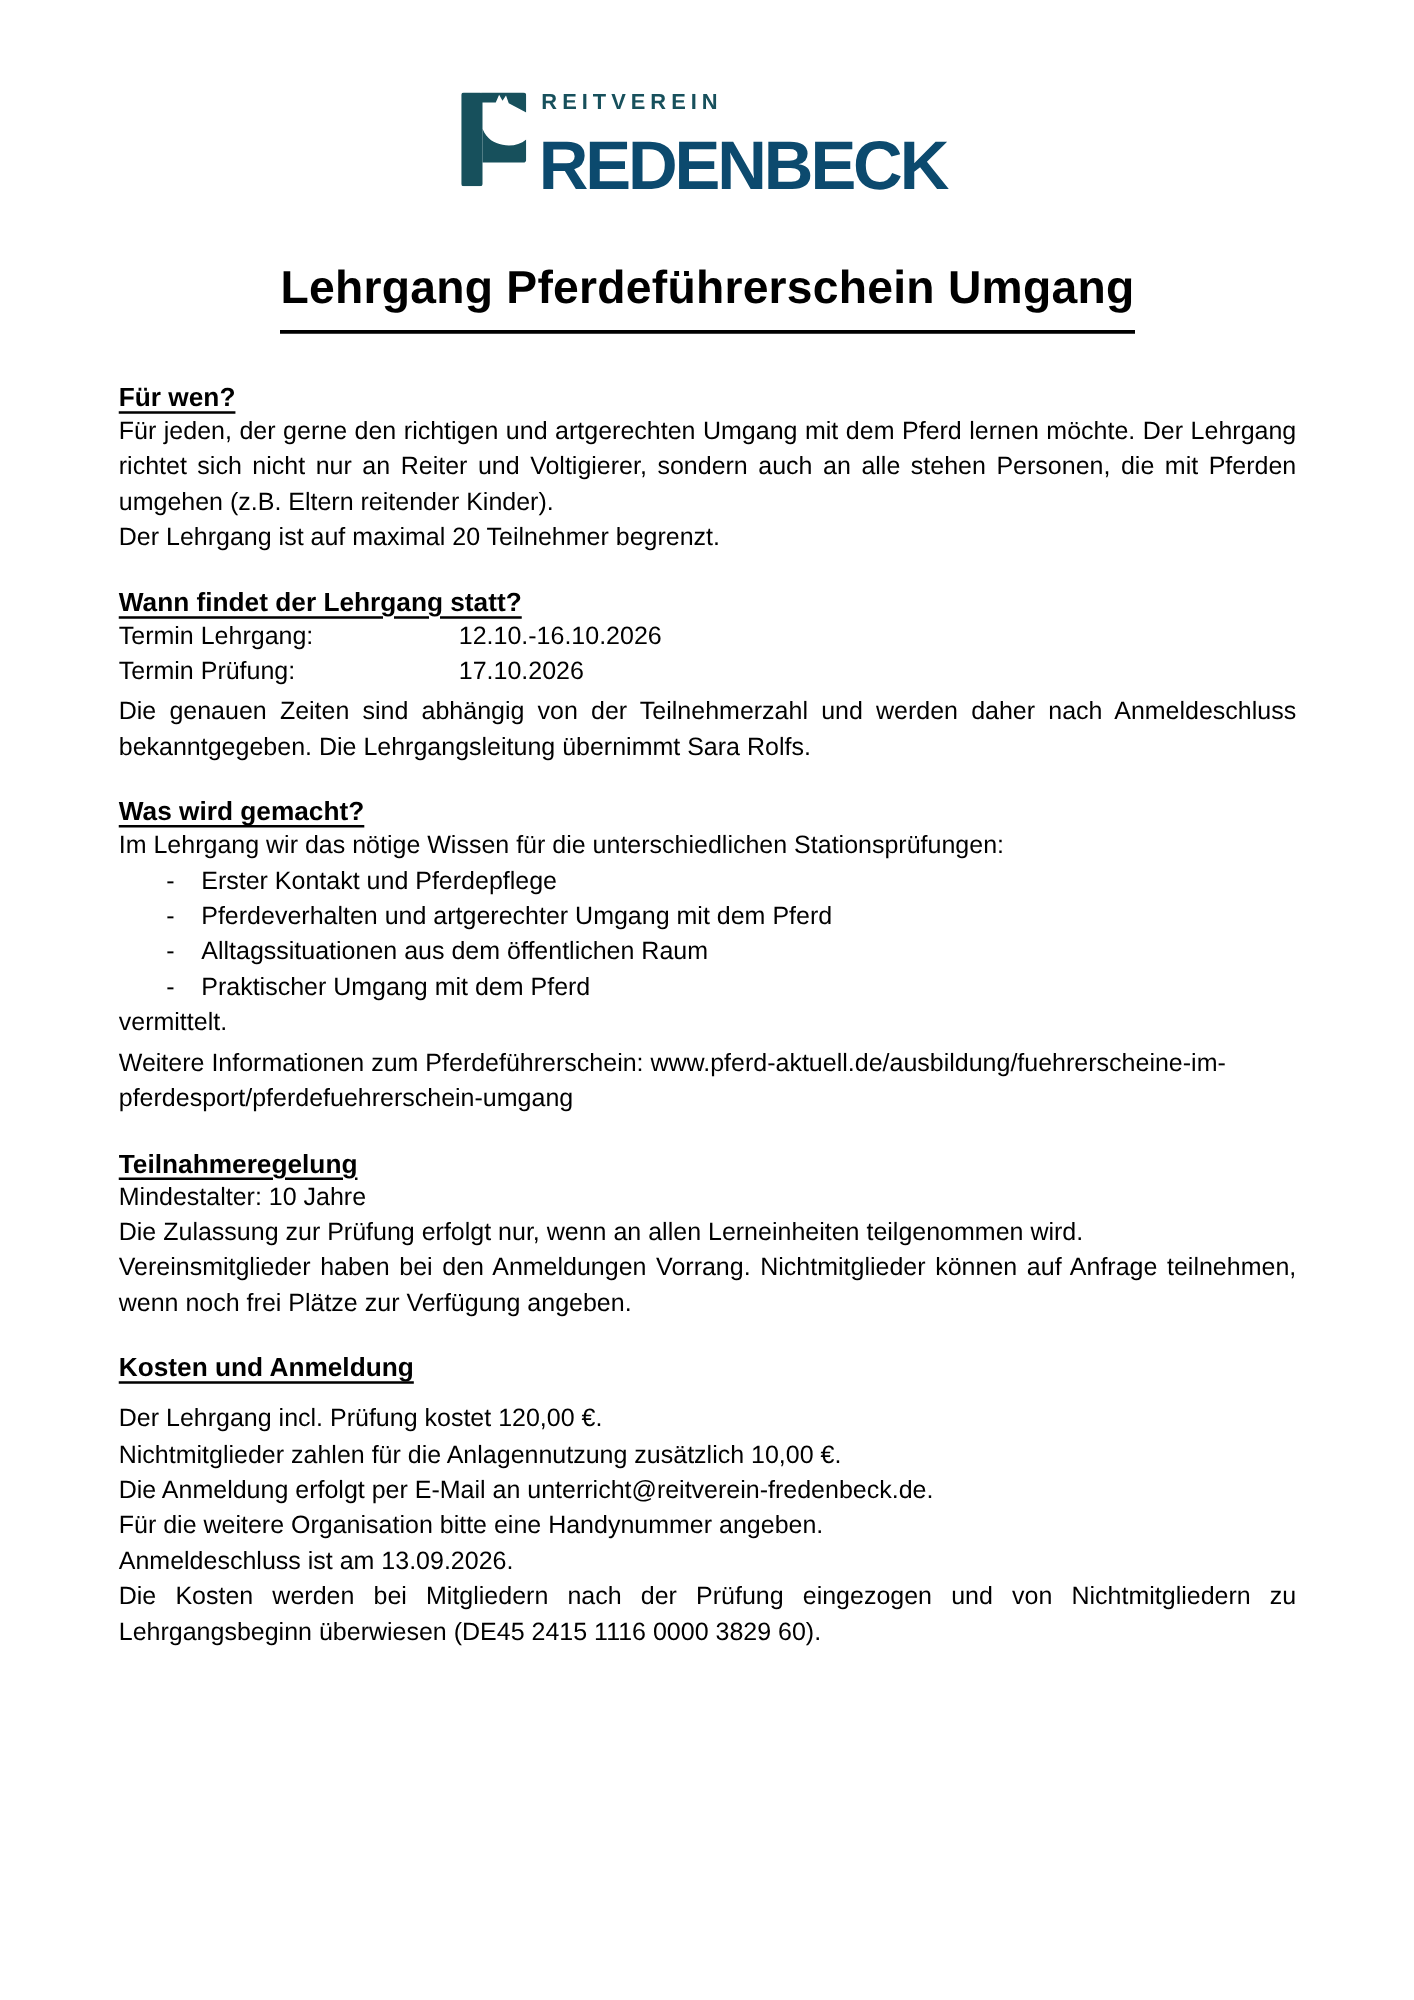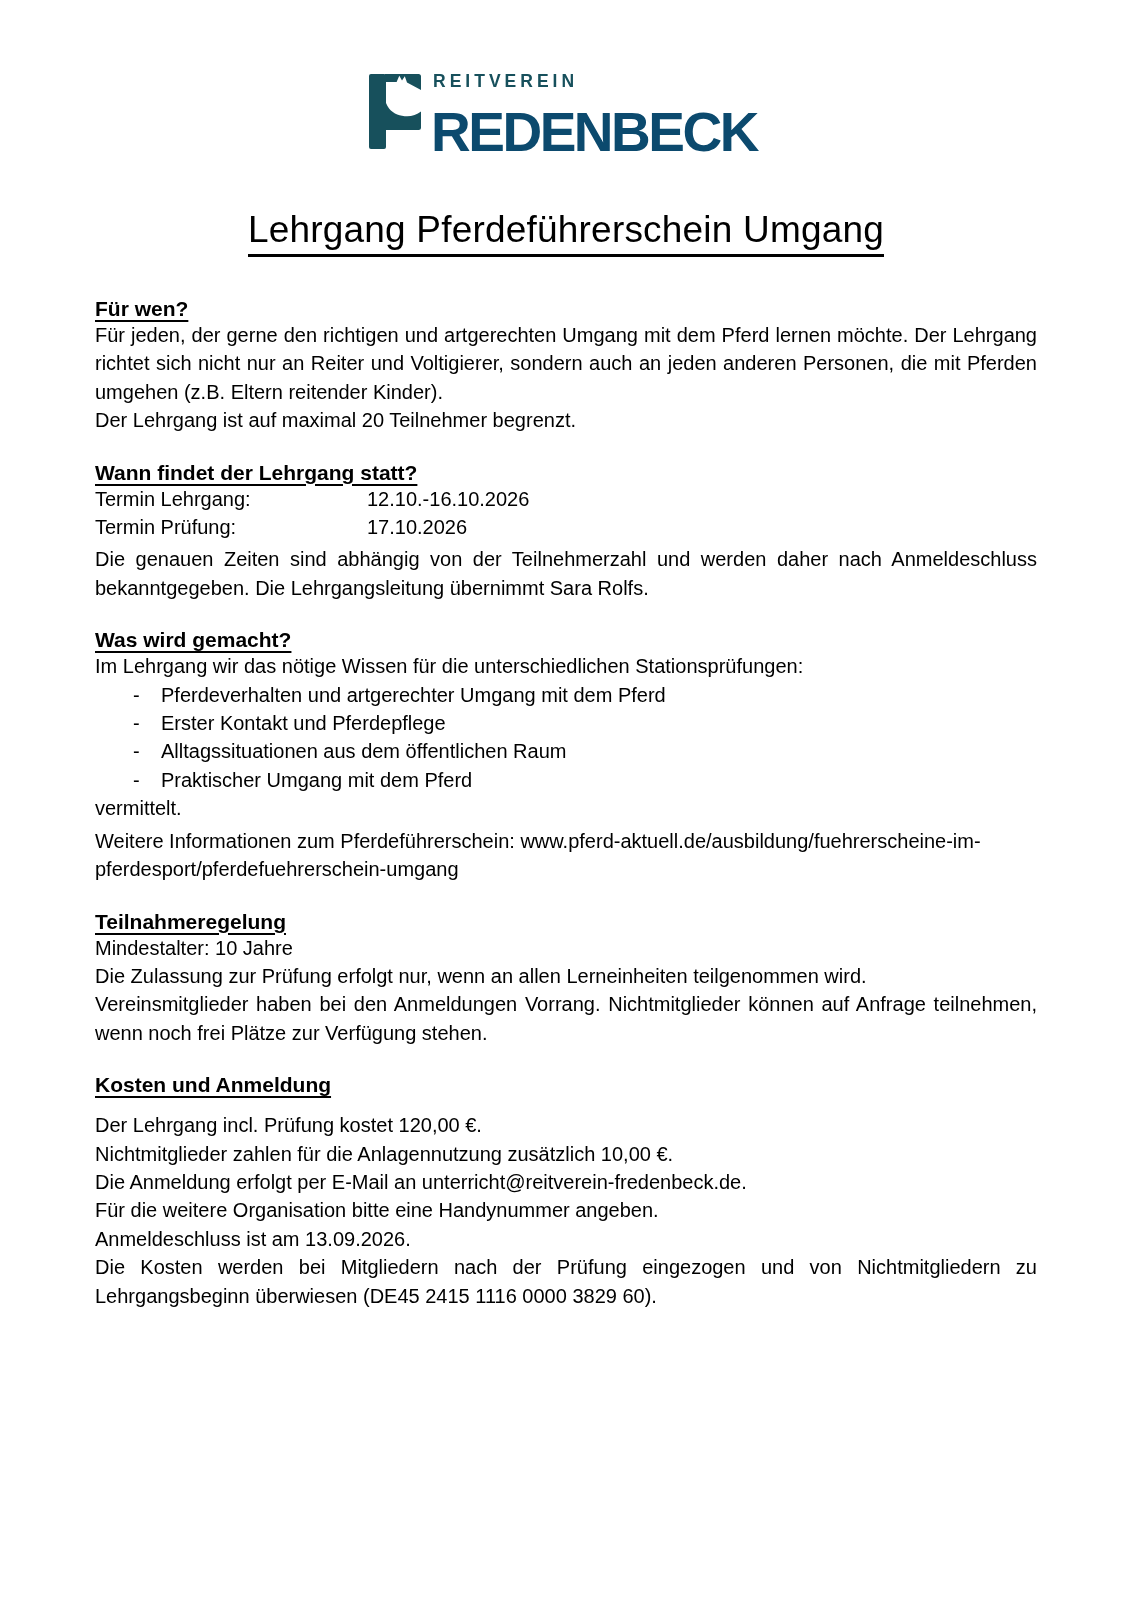--- a/index.html
+++ b/index.html
@@ -43,24 +43,24 @@
     margin-top:23px;
     white-space:nowrap;
   }
 
   
   .title-wrap { text-align:center; margin-top:56px; }
   .title-wrap h1 {
     display:inline-block;
     margin:0;
     font-size:37px;
-    font-weight:normal;
+    font-weight:bold;
     letter-spacing:0.2px;
     border-bottom:3px solid #000;
-    padding-bottom:3px;
+    padding-bottom:13px;
   }
 
   
   .sec { margin-top:26px; }
   .sec h2 {
     margin:0;
     font-size:21px;
     font-weight:bold;
     text-decoration:underline;
     text-decoration-thickness:2px;
@@ -112,55 +112,55 @@
       <div class="logo-line2">REDENBECK</div>
     </div>
   </header>
 
   <div class="title-wrap">
     <h1>Lehrgang Pferdeführerschein Umgang</h1>
   </div>
 
   <section class="sec" style="margin-top:40px">
     <h2>Für wen?</h2>
-    <p class="just">Für jeden, der gerne den richtigen und artgerechten Umgang mit dem Pferd lernen möchte. Der Lehrgang richtet sich nicht nur an Reiter und Voltigierer, sondern auch an jeden anderen Personen, die mit Pferden umgehen (z.B. Eltern reitender Kinder).</p>
+    <p class="just">Für jeden, der gerne den richtigen und artgerechten Umgang mit dem Pferd lernen möchte. Der Lehrgang richtet sich nicht nur an Reiter und Voltigierer, sondern auch an alle stehen Personen, die mit Pferden umgehen (z.B. Eltern reitender Kinder).</p>
     <p>Der Lehrgang ist auf maximal 20 Teilnehmer begrenzt.</p>
   </section>
 
   <section class="sec">
     <h2>Wann findet der Lehrgang statt?</h2>
     <div class="kv">
       <span class="k">Termin Lehrgang:</span>
       <span class="v">12.10.-16.10.2026</span>
     </div>
     <div class="kv">
       <span class="k">Termin Prüfung:</span>
       <span class="v">17.10.2026</span>
     </div>
     <p class="just gap-top">Die genauen Zeiten sind abhängig von der Teilnehmerzahl und werden daher nach Anmeldeschluss bekanntgegeben. Die Lehrgangsleitung übernimmt Sara Rolfs.</p>
   </section>
 
   <section class="sec">
     <h2>Was wird gemacht?</h2>
     <p>Im Lehrgang wir das nötige Wissen für die unterschiedlichen Stationsprüfungen:</p>
     <ul class="dash">
+      <li>Erster Kontakt und Pferdepflege</li>
       <li>Pferdeverhalten und artgerechter Umgang mit dem Pferd</li>
-      <li>Erster Kontakt und Pferdepflege</li>
       <li>Alltagssituationen aus dem öffentlichen Raum</li>
       <li>Praktischer Umgang mit dem Pferd</li>
     </ul>
     <p>vermittelt.</p>
     <p class="wrap-url" style="margin-top:4px">Weitere Informationen zum Pferdeführerschein: www.pferd-aktuell.de/ausbildung/fuehrerscheine-im-pferdesport/pferdefuehrerschein-umgang</p>
   </section>
 
   <section class="sec">
     <h2>Teilnahmeregelung</h2>
     <p>Mindestalter: 10 Jahre</p>
     <p>Die Zulassung zur Prüfung erfolgt nur, wenn an allen Lerneinheiten teilgenommen wird.</p>
-    <p class="just">Vereinsmitglieder haben bei den Anmeldungen Vorrang. Nichtmitglieder können auf Anfrage teilnehmen, wenn noch frei Plätze zur Verfügung stehen.</p>
+    <p class="just">Vereinsmitglieder haben bei den Anmeldungen Vorrang. Nichtmitglieder können auf Anfrage teilnehmen, wenn noch frei Plätze zur Verfügung angeben.</p>
   </section>
 
   <section class="sec">
     <h2>Kosten und Anmeldung</h2>
     <p class="gap-top-lg">Der Lehrgang incl. Prüfung kostet 120,00 €.</p>
     <p>Nichtmitglieder zahlen für die Anlagennutzung zusätzlich 10,00 €.</p>
     <p>Die Anmeldung erfolgt per E-Mail an unterricht@reitverein-fredenbeck.de.</p>
     <p>Für die weitere Organisation bitte eine Handynummer angeben.</p>
     <p>Anmeldeschluss ist am 13.09.2026.</p>
     <p class="just">Die Kosten werden bei Mitgliedern nach der Prüfung eingezogen und von Nichtmitgliedern zu Lehrgangsbeginn überwiesen (DE45 2415 1116 0000 3829 60).</p>

